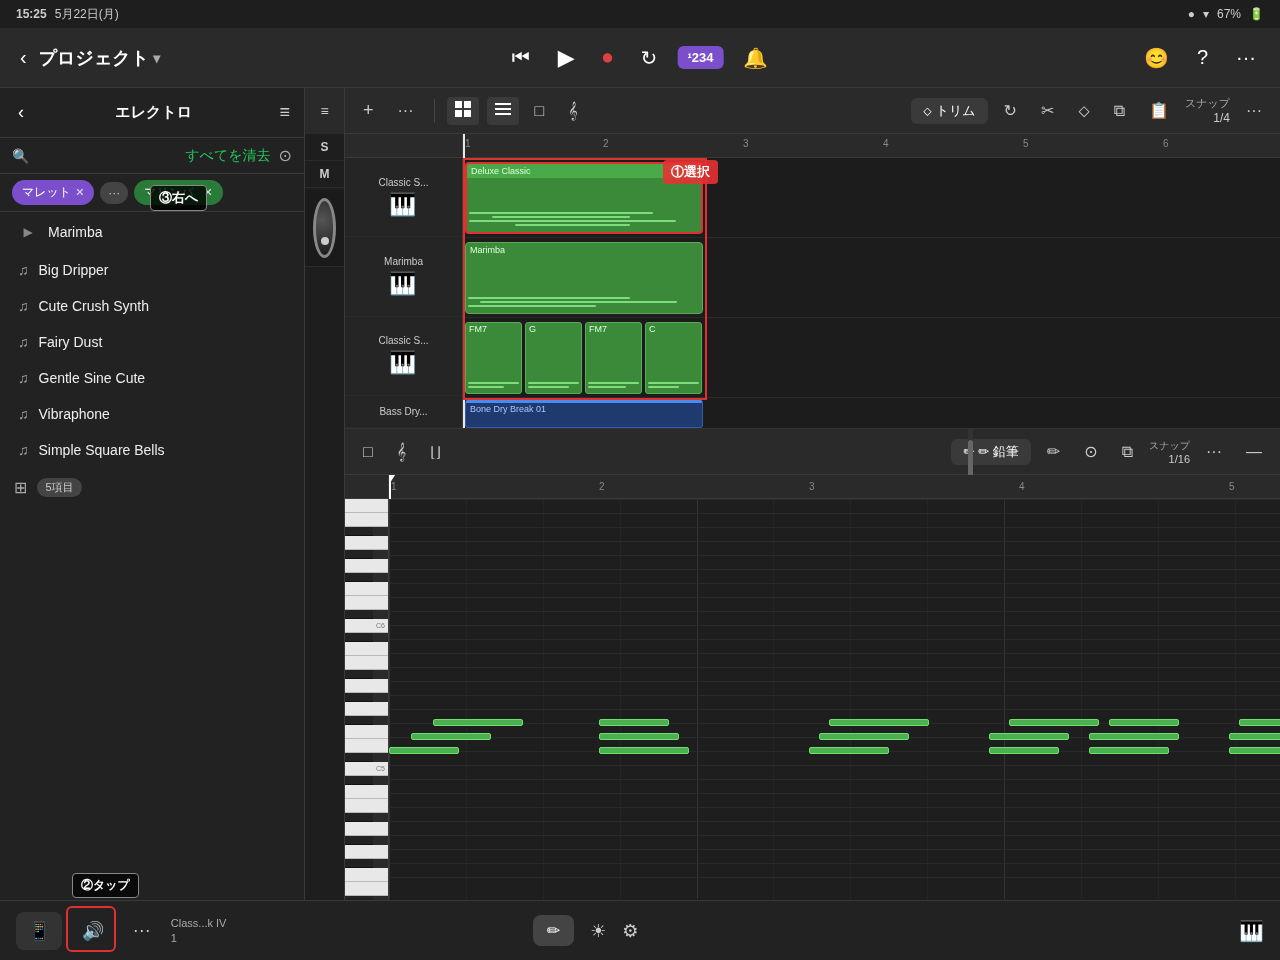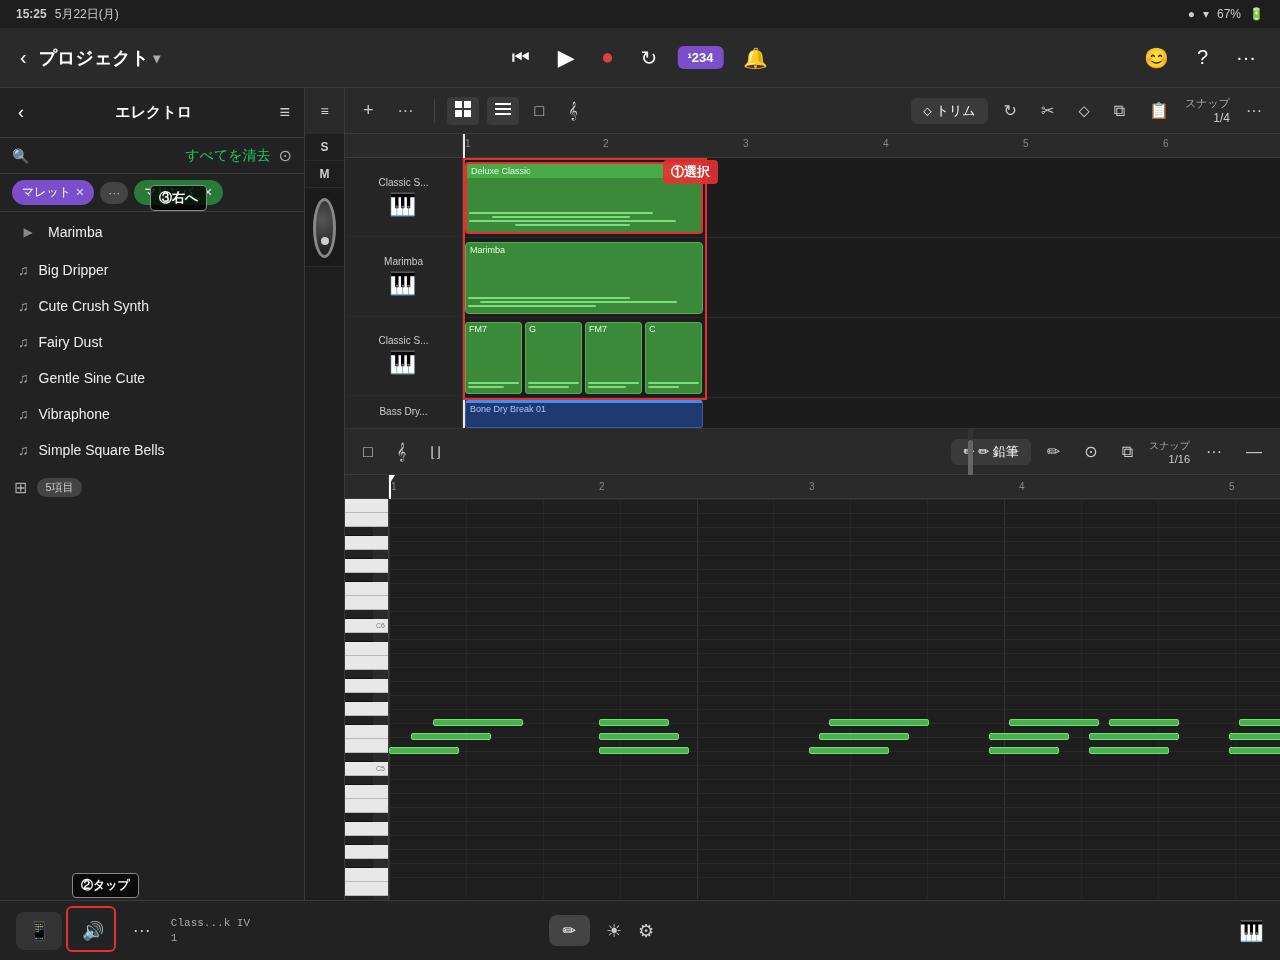--- a/index.html
+++ b/index.html
@@ -848,21 +848,21 @@
 
 <div style="height:60px; background:#222; border-top:1px solid #3a3a3a; display:flex; align-items:center; padding:0 16px; gap:12px; position:absolute; bottom:0; left:0; right:0;">
   <button style="background:#333; border:2px solid transparent; color:#fff; font-size:18px; cursor:pointer; padding:6px 10px; border-radius:8px;">📱</button>
   <button class="bottom-btn">🔊</button>
   <button class="bottom-btn">···</button>
 
   <div style="position:absolute; bottom:62px; left:72px; background:rgba(0,0,0,0.7); color:#fff; font-size:12px; font-weight:700; padding:3px 8px; border-radius:4px; pointer-events:none; z-index:50; white-space:nowrap; border:1px solid #888;">②タップ</div>
 
   <div style="position:absolute; bottom:8px; left:66px; width:50px; height:46px; border:2px solid #e03030; border-radius:6px; pointer-events:none; z-index:49;"></div>
 
-  <div style="text-align:left; line-height:1.3;font-family:Liberation Mono, monospace;">
+  <div style="text-align:left; line-height:1.3;">
     <div style="font-size:11px;color:#aaa;">Class...k IV</div>
     <div style="font-size:11px;color:#aaa;">1</div>
   </div>
 
   <div style="margin:0 auto; display:flex; align-items:center; gap:16px;">
     <button style="background:#444; border:none; color:#fff; font-size:16px; cursor:pointer; padding:6px 14px; border-radius:8px;">✏</button>
     <button class="icon-btn" style="font-size:18px;">☀</button>
     <button class="icon-btn" style="font-size:18px;">⚙</button>
   </div>
 

